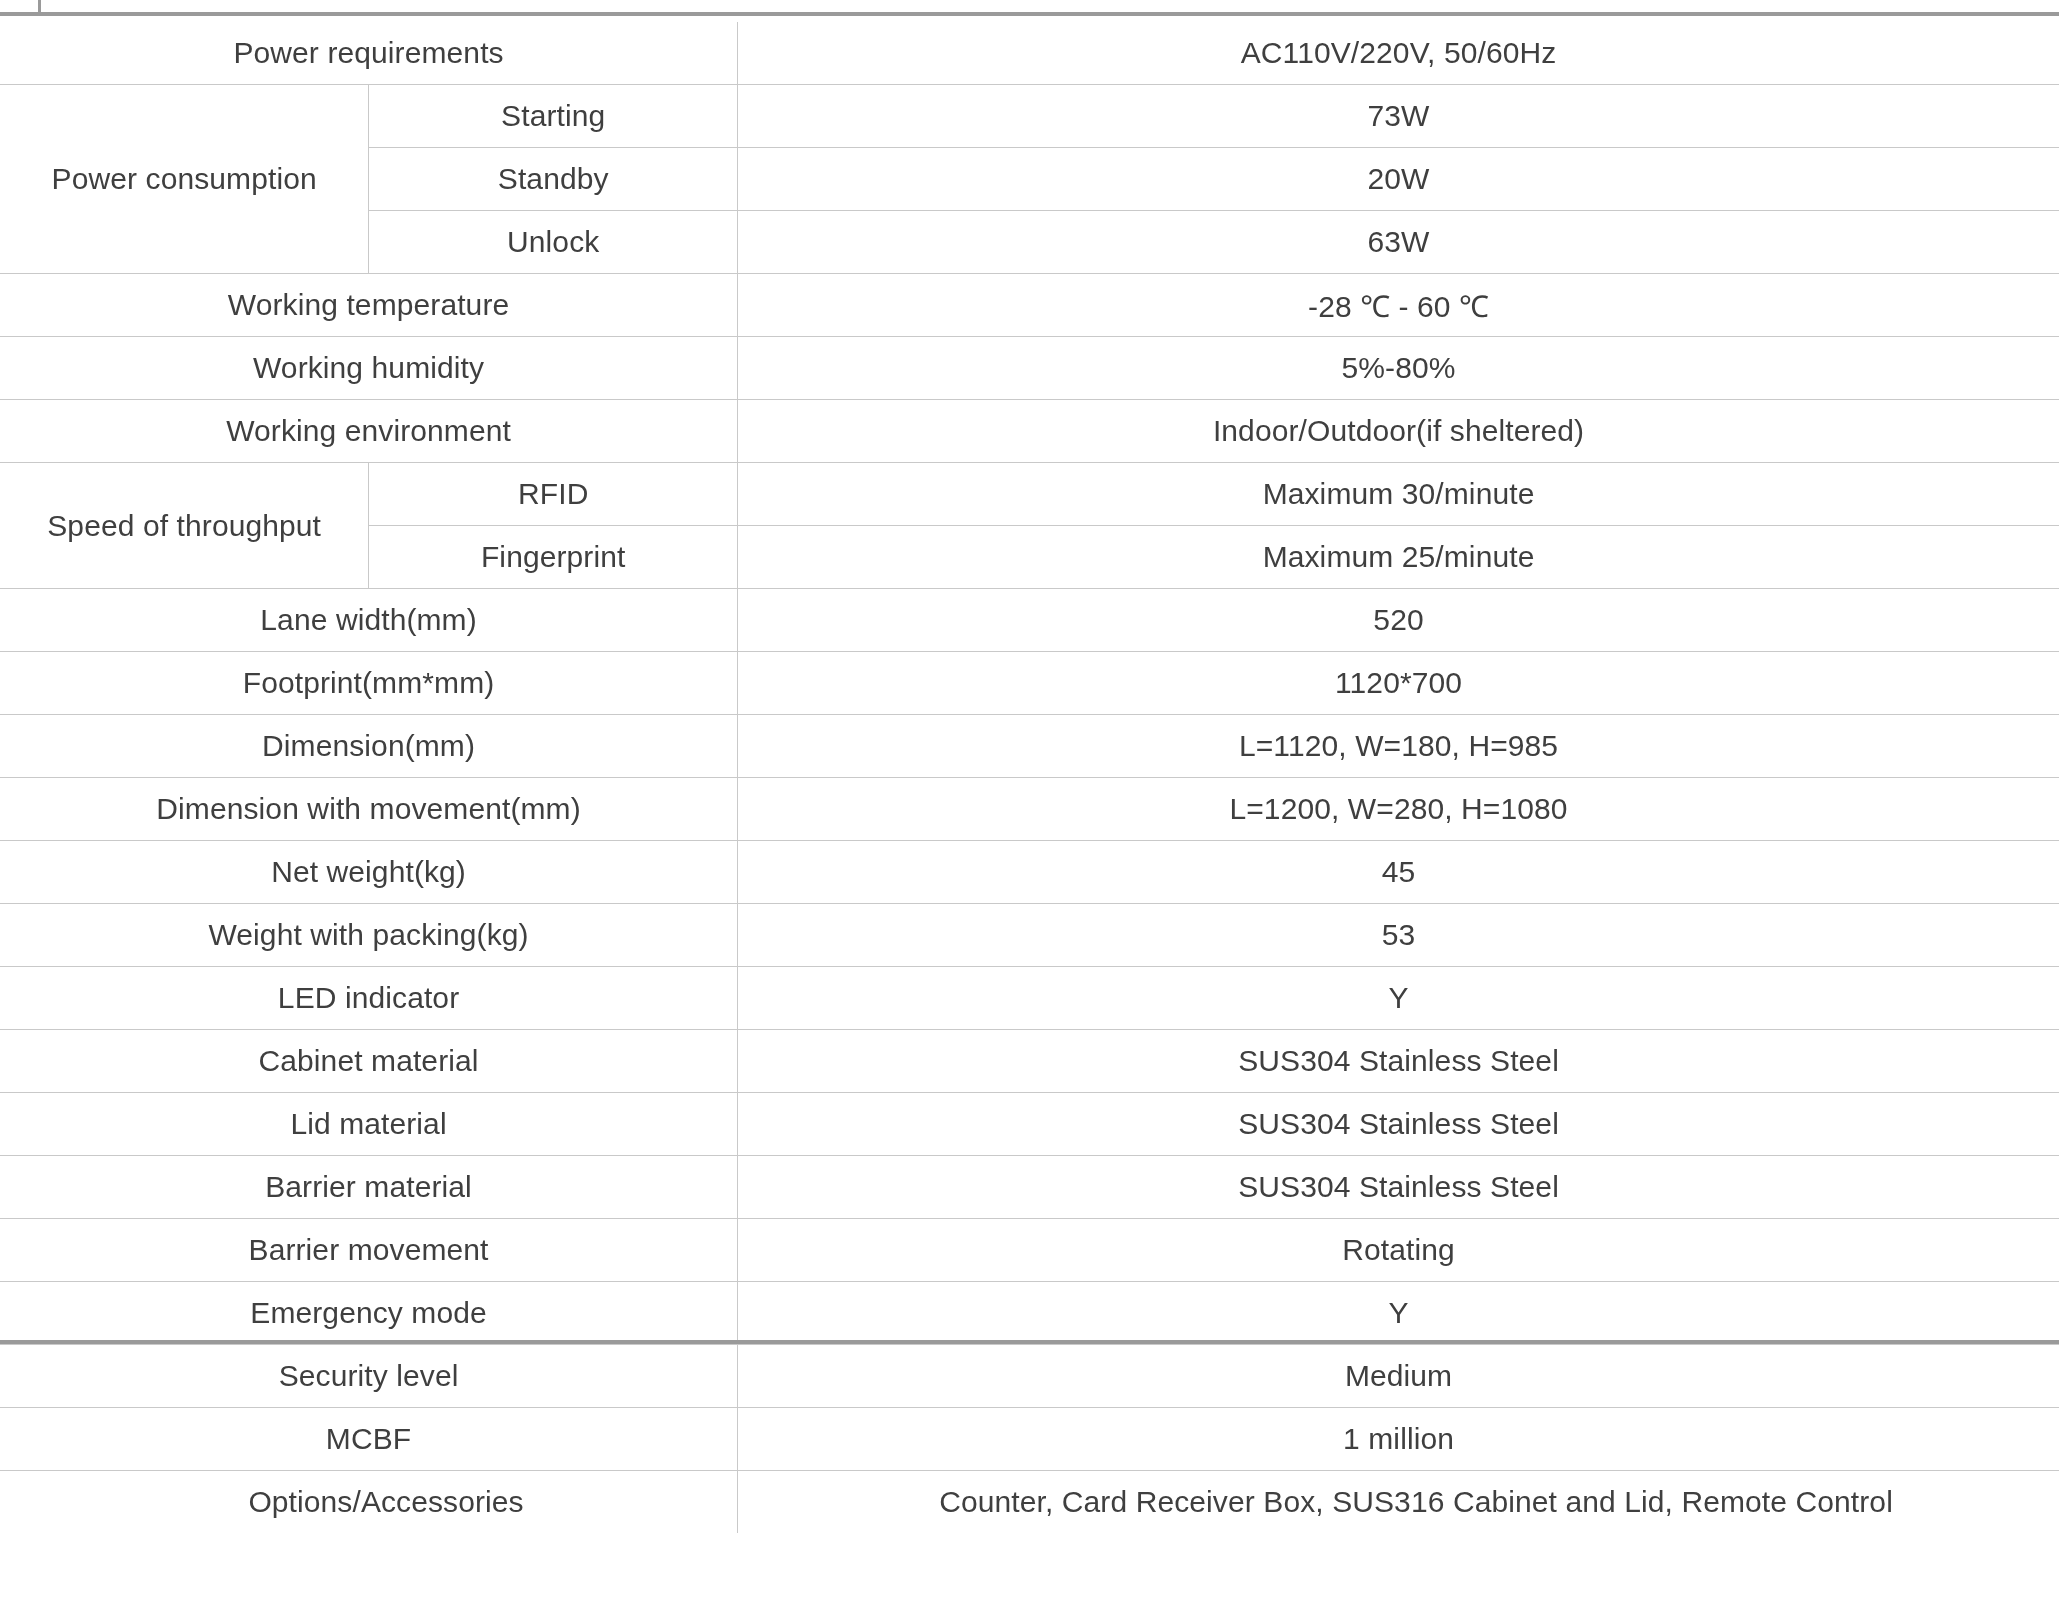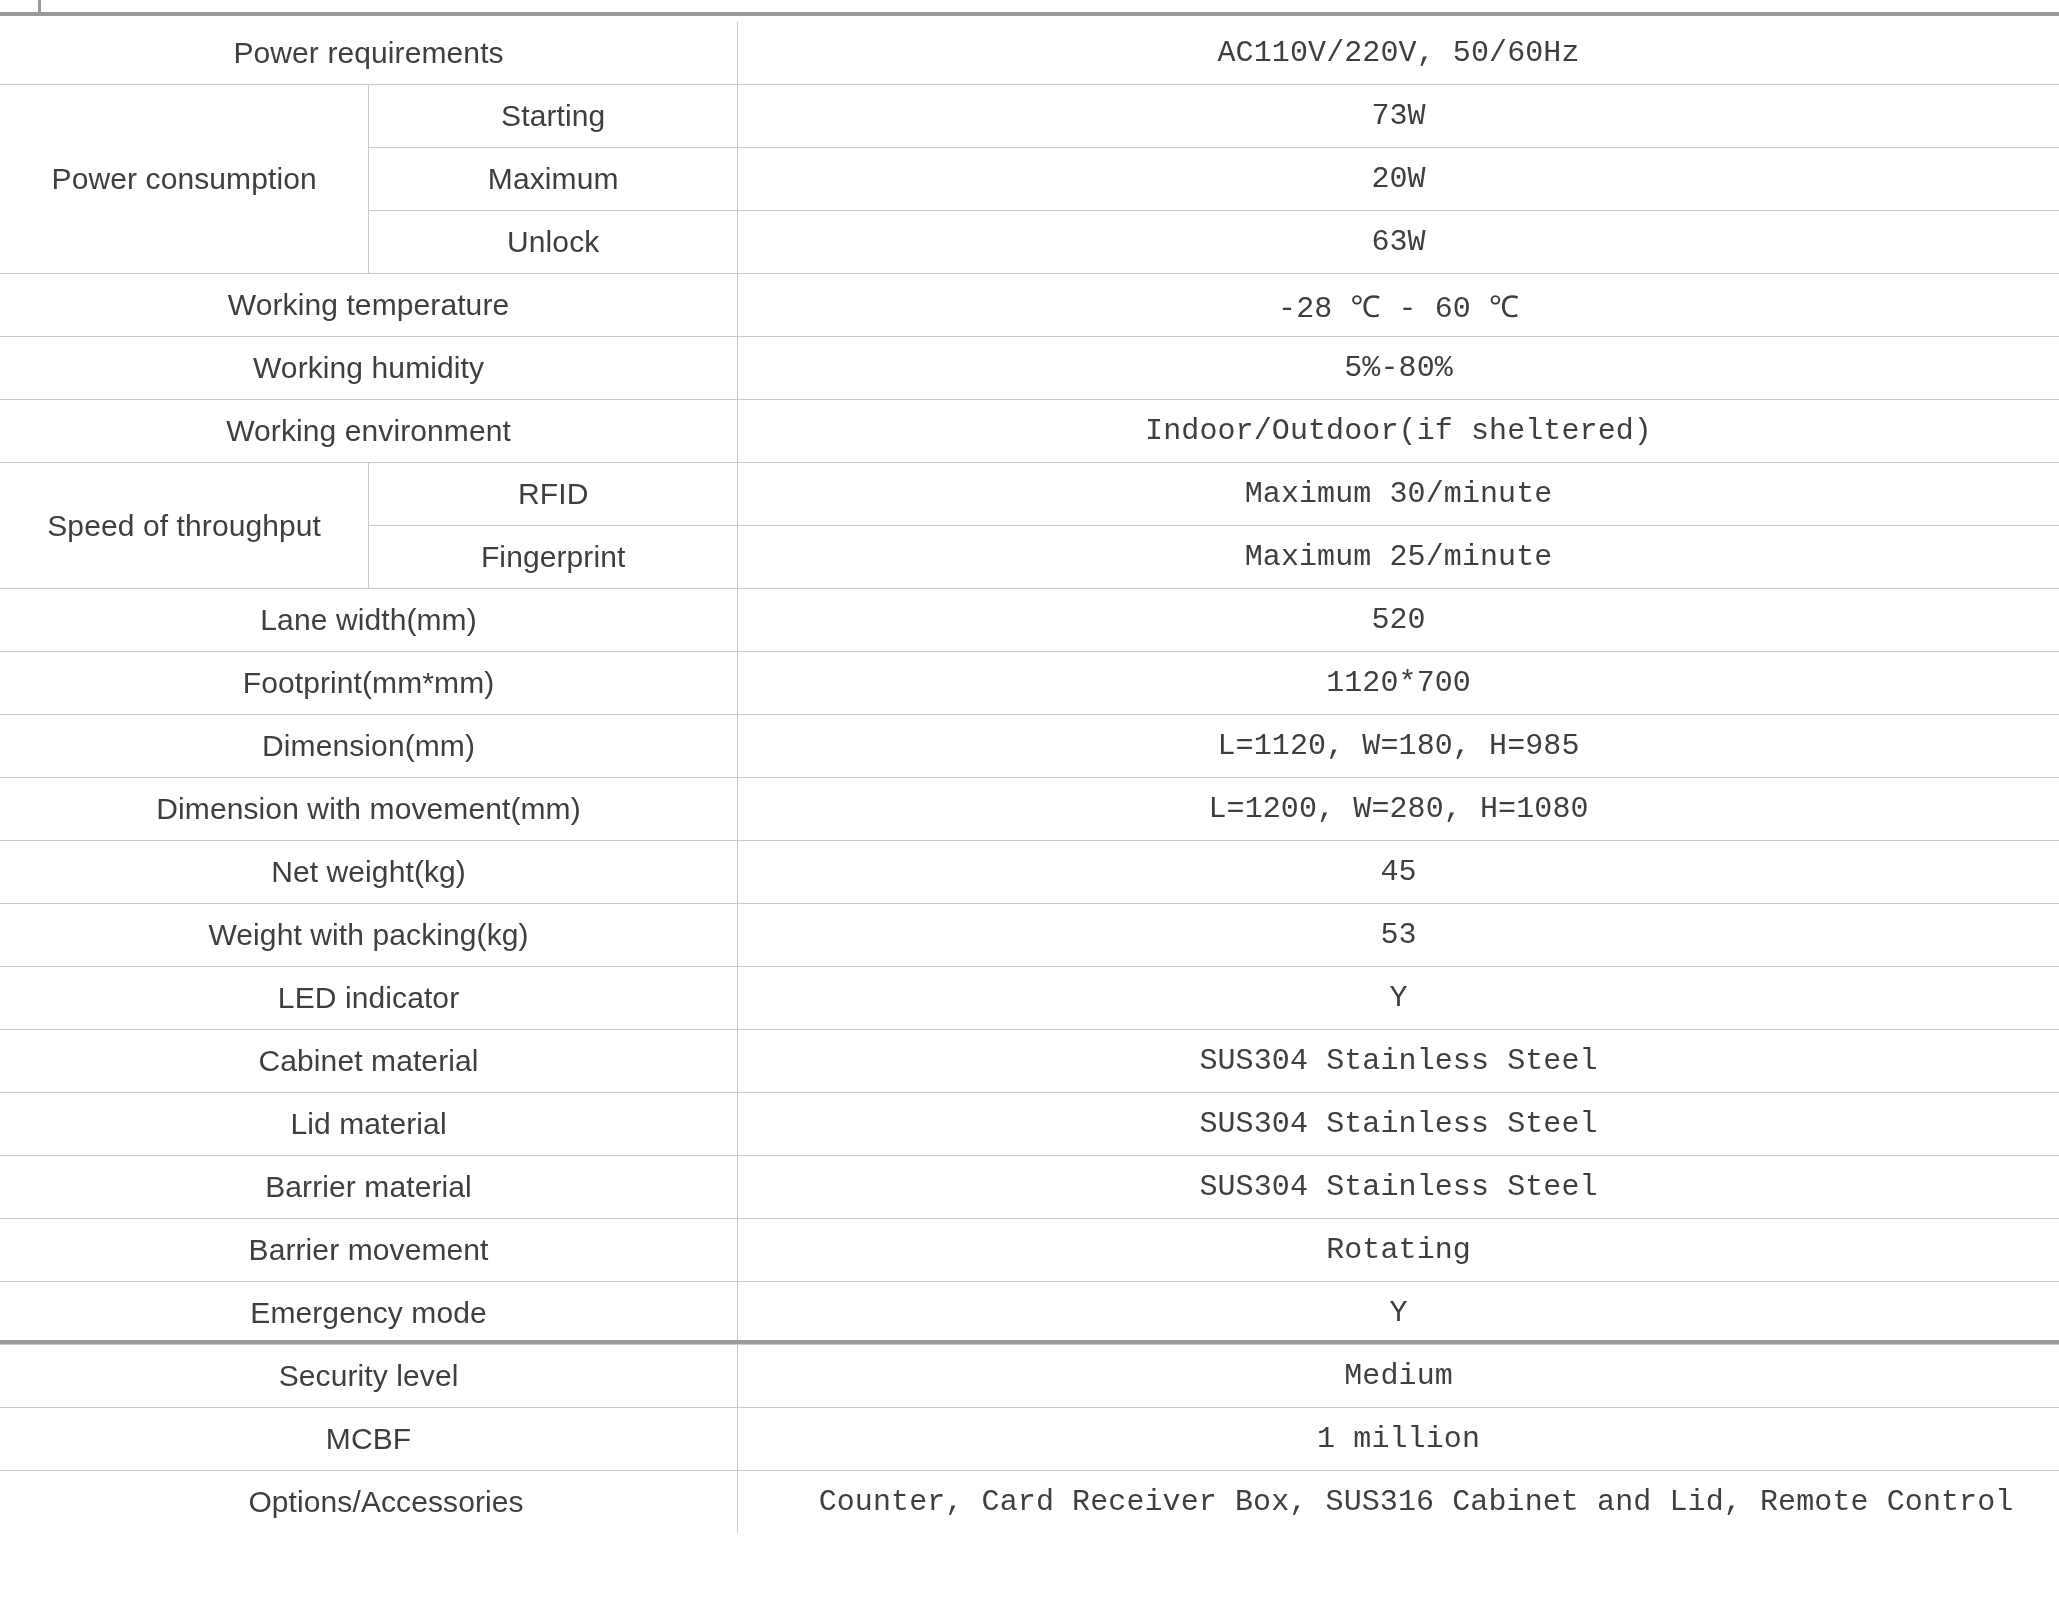--- a/index.html
+++ b/index.html
@@ -67,21 +67,20 @@
   td.label-main {
     width: 630px;
   }
   td.label-sub {
     width: 300px;
     border-left: 1.5px solid #c9c9c9;
   }
   td.value {
     width: 1129px;
     border-left: 1.5px solid #c9c9c9;
-    font-family: Liberation Mono, monospace;
   }
   tr:last-child td {
     border-bottom: none;
     padding-left: 35px;
   }
   td.span-label {
     border-bottom: 1.5px solid #c9c9c9;
   }
 </style>
 </head>
@@ -98,21 +97,21 @@
         <td class="label-main" colspan="2">Power requirements</td>
         <td class="value">AC110V/220V, 50/60Hz</td>
       </tr>
 
       <tr>
         <td class="label-main span-label" rowspan="3">Power consumption</td>
         <td class="label-sub">Starting</td>
         <td class="value">73W</td>
       </tr>
       <tr>
-        <td class="label-sub">Maximum</td>
+        <td class="label-sub">Standby</td>
         <td class="value">20W</td>
       </tr>
       <tr>
         <td class="label-sub">Unlock</td>
         <td class="value">63W</td>
       </tr>
 
       <tr>
         <td class="label-main" colspan="2">Working temperature</td>
         <td class="value">-28 ℃ - 60 ℃</td>

